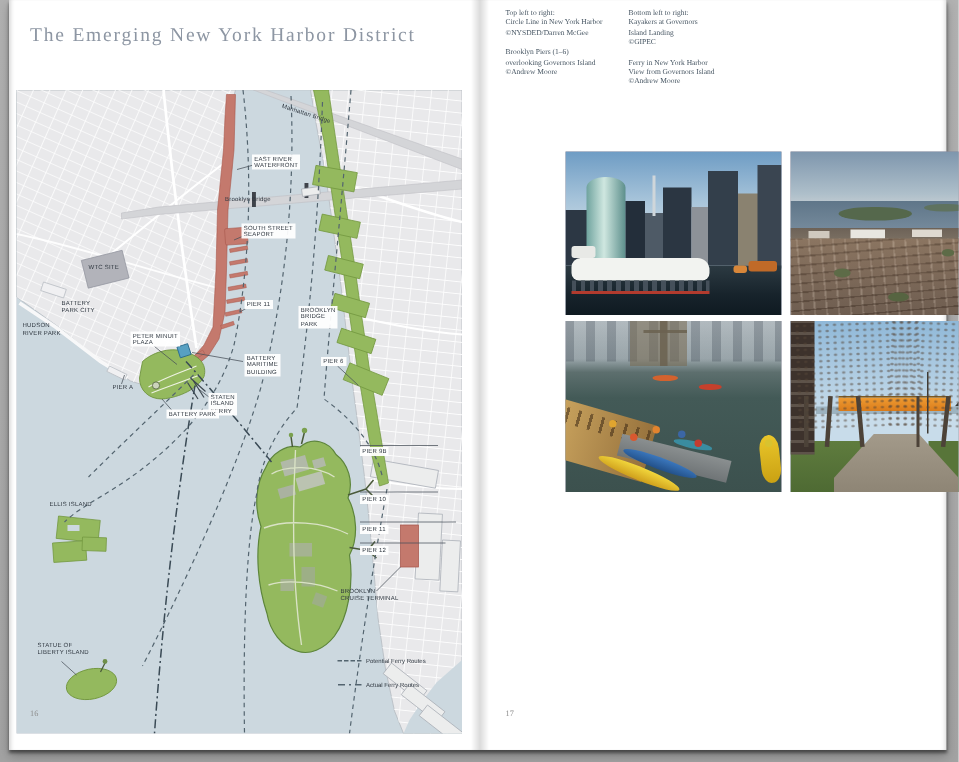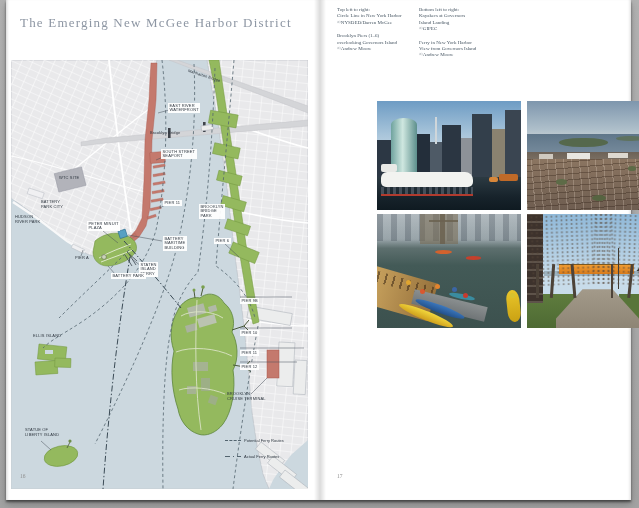--- a/index.html
+++ b/index.html
@@ -123,21 +123,21 @@
   .s-t4{left:58%;} .s-t5{left:71%;transform:rotate(6deg);}
   .s-lamp{left:63%;top:30%;width:1%;height:36%;background:#3f3a33;}
 </style>
 </head>
 <body>
 
 <div class="stage">
  <div class="spread">
 
   <section class="page page-left">
-    <h1 class="title">The Emerging New McGee Harbor District</h1>
+    <h1 class="title">The Emerging New York Harbor District</h1>
 
     <div class="map">
       <svg width="297" height="429" viewBox="0 0 297 429">
         <defs>
           <pattern id="gridM" width="10" height="7" patternUnits="userSpaceOnUse" patternTransform="rotate(24)">
             <path d="M0 0H10M0 0V7" stroke="#ffffff" stroke-width="1.1" fill="none"></path>
           </pattern>
           <pattern id="gridB" width="11" height="8" patternUnits="userSpaceOnUse" patternTransform="rotate(6)">
             <path d="M0 0H11M0 0V8" stroke="#ffffff" stroke-width="1.1" fill="none"></path>
           </pattern>

